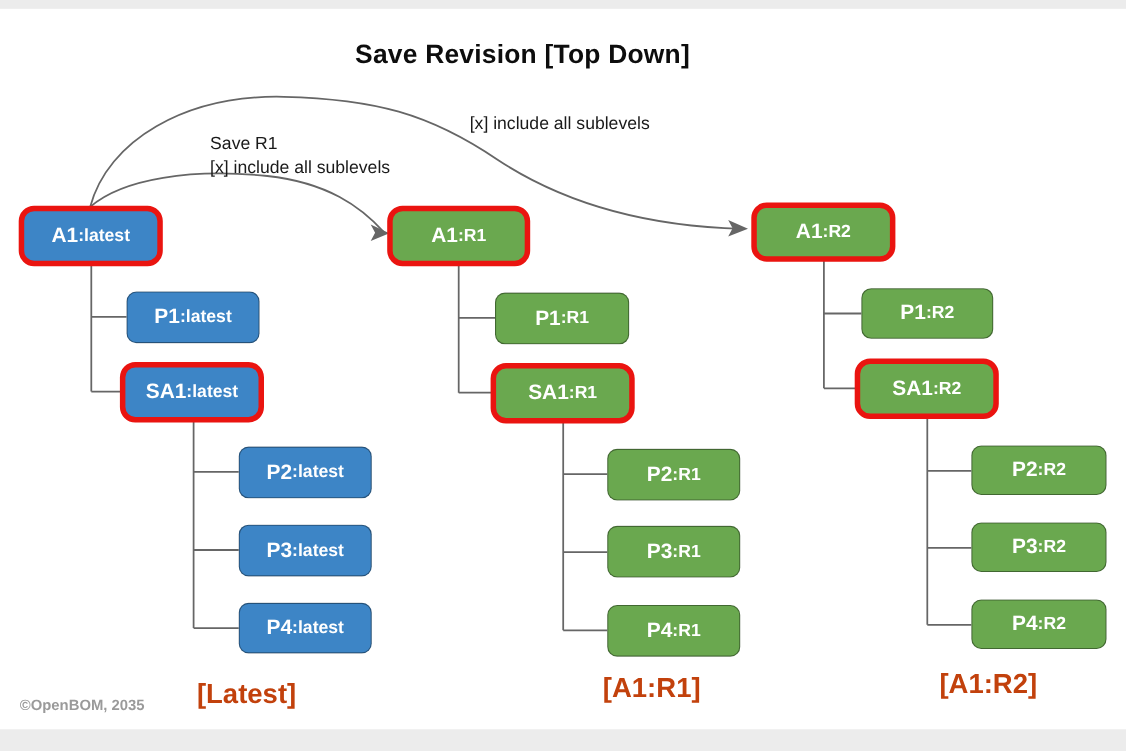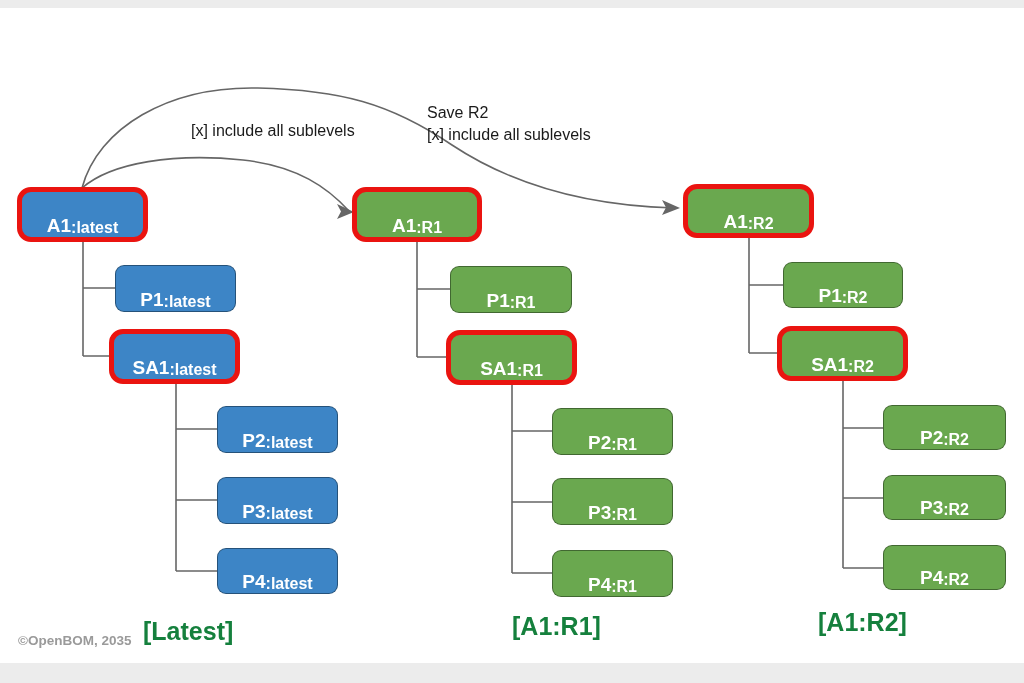--- a/index.html
+++ b/index.html
@@ -14,70 +14,71 @@
   .strip.bottom{bottom:0;height:20px;}
   .title{
     position:absolute;left:0;top:36px;width:950px;text-align:center;
     font-size:24px;font-weight:700;color:#0d0d0d;letter-spacing:.2px;white-space:nowrap;
   }
   svg.wires{position:absolute;left:0;top:0;width:1024px;height:683px;}
   svg.wires path{fill:none;stroke:#666666;stroke-width:1.6px;}
   svg.wires polygon{fill:#666666;stroke:none;}
   .node{
     position:absolute;box-sizing:border-box;
-    display:flex;align-items:flex-end;justify-content:center;
+    display:flex;align-items:center;justify-content:center;
     border-radius:9px;color:#fff;white-space:nowrap;
     border:1.5px solid rgba(0,0,0,.38);
   }
   .node .nm{font-weight:700;font-size:19px;}
   .node .rv{font-weight:700;font-size:16px;}
   .node.c-blue{background:#3d85c6;}
   .node.c-green{background:#6aa84f;}
   .node.hl{border:5px solid #ea1410;border-radius:14px;}
   .arrow-label{
     position:absolute;font-size:16px;line-height:22px;color:#1a1a1a;white-space:nowrap;
   }
   .caption{
-    position:absolute;font-size:25px;font-weight:700;color:#15803d;white-space:nowrap;
+    position:absolute;font-size:25px;font-weight:700;color:#c2410c;white-space:nowrap;margin-left:36px;
   }
   .watermark{
     position:absolute;left:18px;top:633px;font-size:13.5px;font-weight:700;color:#9a9a9a;white-space:nowrap;
   }
 </style>
 </head>
 <body>
 
 <div class="stage">
 
   <div class="strip top"></div>
   <div class="strip bottom"></div>
 
+  <div class="title">Save Revision [Top Down]</div>
 
   <svg class="wires" viewBox="0 0 1024 683">
 
     <path d="M 82 188 C 112 162, 175 153, 243 160 C 298 166, 328 188, 349 211"></path>
     <polygon points="337,204 354,212 337,219 341,211.5"></polygon>
     <path d="M 82 188 C 98 128, 168 86, 258 88 C 340 90, 390 103, 452 145 C 520 190, 600 206, 674 208"></path>
     <polygon points="662,200 680,208 662,215 666,207.5"></polygon>
 
     <path d="M 83 240 L 83 356 M 83 288 L 115 288 M 83 356 L 112 356"></path>
     <path d="M 176 382 L 176 571 M 176 429 L 217 429 M 176 500 L 217 500 M 176 571 L 217 571"></path>
 
     <path d="M 417 240 L 417 357 M 417 289 L 450 289 M 417 357 L 449 357"></path>
     <path d="M 512 383 L 512 573 M 512 431 L 552 431 M 512 502 L 552 502 M 512 573 L 552 573"></path>
 
     <path d="M 749 237 L 749 353 M 749 285 L 783 285 M 749 353 L 780 353"></path>
     <path d="M 843 379 L 843 568 M 843 428 L 883 428 M 843 498 L 883 498 M 843 568 L 883 568"></path>
   </svg>
 
   <div class="arrow-label" style="left:191px;top:120px;">
+    <div>Save R1</div>
     <div>[x] include all sublevels</div>
   </div>
   <div class="arrow-label" style="left:427px;top:102px;">
-    <div>Save R2</div>
     <div>[x] include all sublevels</div>
   </div>
 
   <div class="node c-blue hl" style="left:17px;top:187px;width:131px;height:55px;">
     <span class="nm">A1</span>
       <span class="rv">:latest</span>
   </div>
   <div class="node c-blue" style="left:115px;top:265px;width:121px;height:47px;">
     <span class="nm">P1</span>
       <span class="rv">:latest</span>

